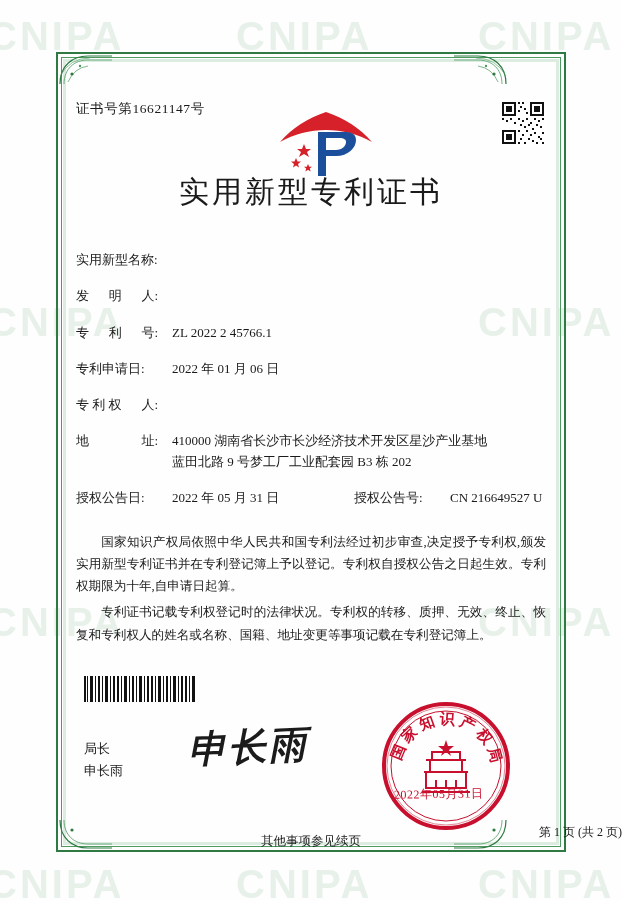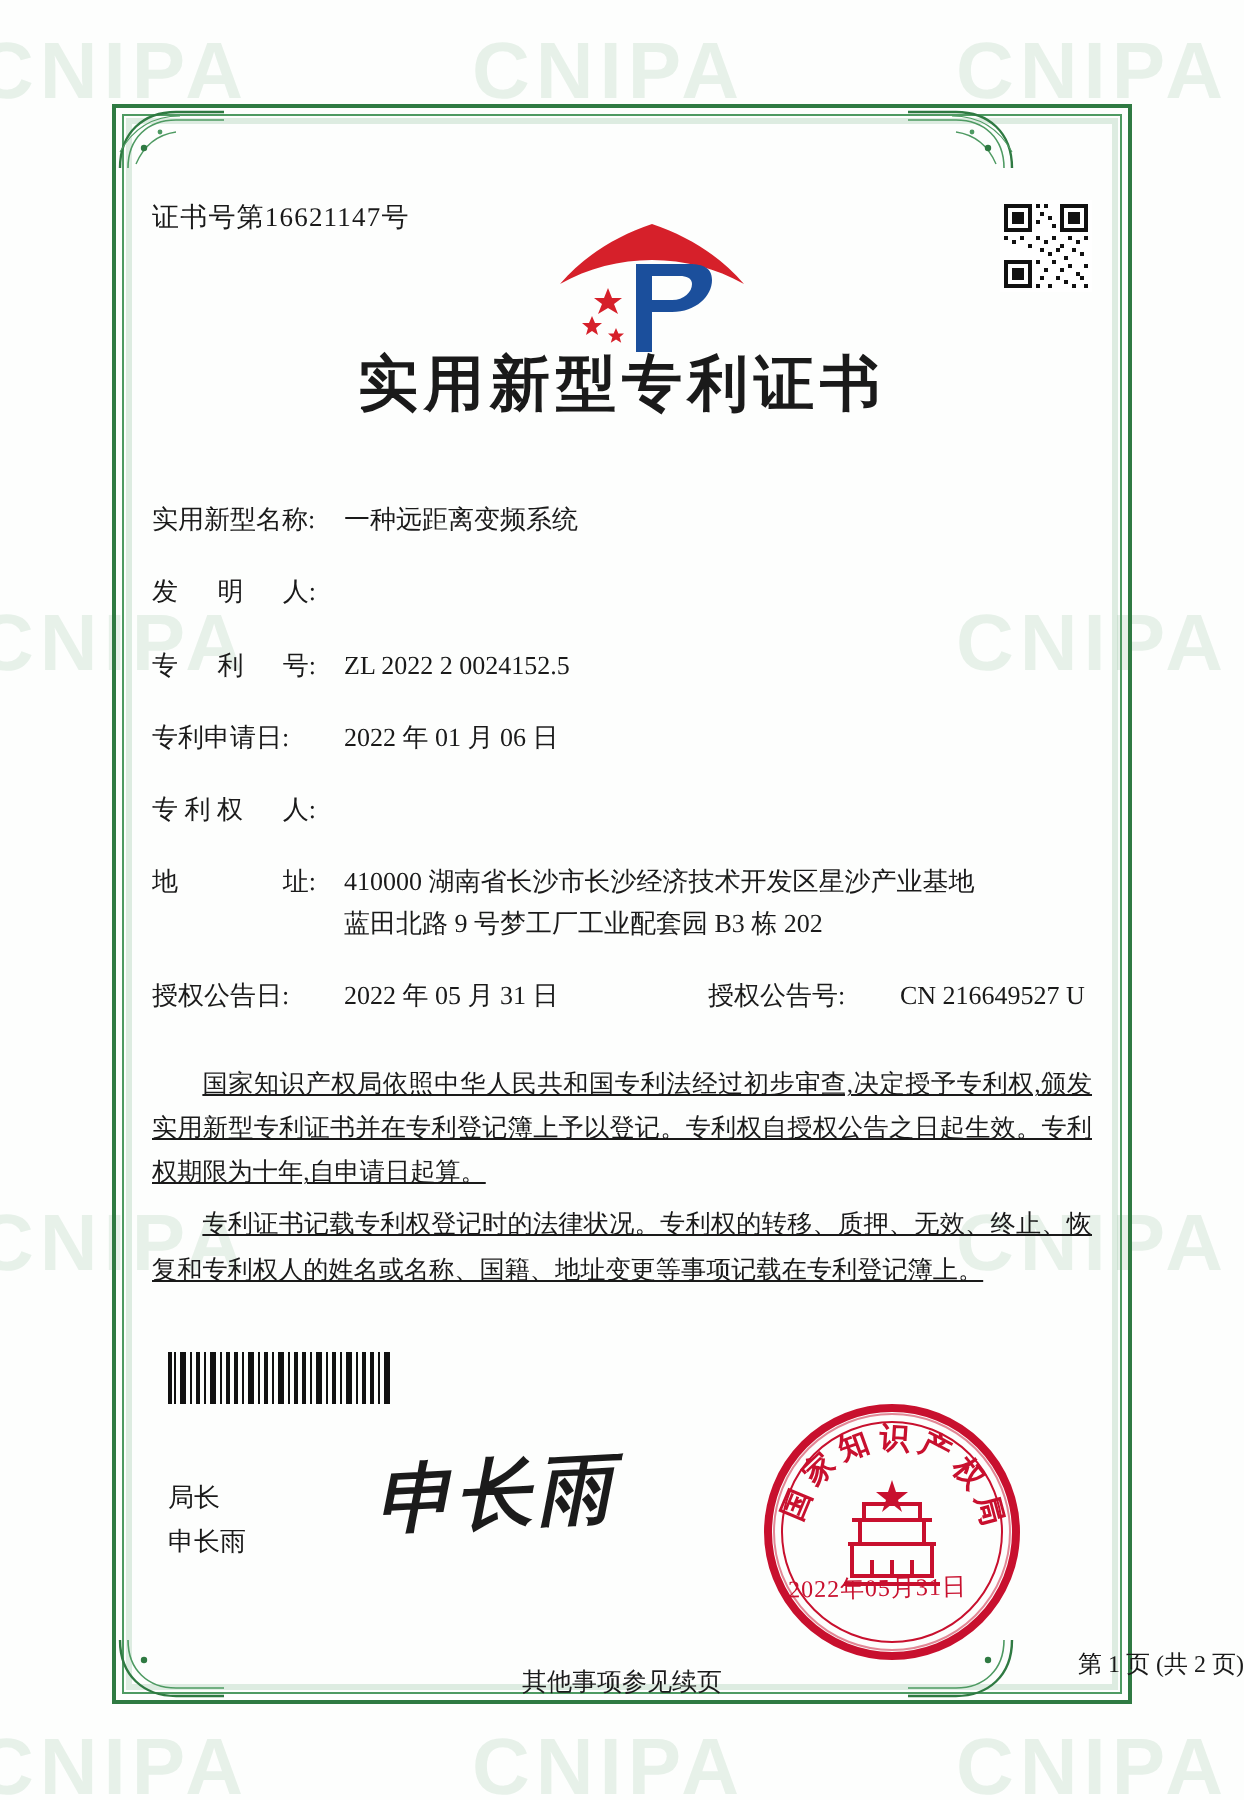--- a/index.html
+++ b/index.html
@@ -105,21 +105,21 @@
     position: absolute;
     left: 198px; top: 28px;
     width: 104px; height: 72px;
   }
   .logo svg { display: block; }
 
   .title {
     margin-top: 54px;
     text-align: center;
     font-size: 30px;
-    font-weight: bold;
+    font-weight: normal;
     letter-spacing: 3px;
     font-family: "DejaVu Sans", "Liberation Sans", sans-serif;
   }
 
   .fields {
     margin-top: 40px;
     font-size: 13px;
     line-height: 1.1;
   }
   .field-row {
@@ -145,21 +145,21 @@
   .field-row.double .field-value { display: flex; }
   .field-row.double .half-a { width: 182px; flex: 0 0 182px; }
   .field-row.double .lbl-b  { width: 96px; flex: 0 0 96px; }
 
   .paras {
     margin-top: 26px;
     font-size: 12.6px;
     line-height: 1.75;
     text-align: justify;
   }
-  .paras p { margin: 0 0 4px 0; text-indent: 2em; text-decoration: underline; }
+  .paras p { margin: 0 0 4px 0; text-indent: 2em; }
 
   
   .barcode {
     position: absolute;
     left: 84px; top: 676px;
     width: 112px; height: 26px;
   }
   .barcode svg { display:block; }
 
   
@@ -336,38 +336,37 @@
         </g>
       </svg>
     </div>
 
     <div class="title">实用新型专利证书</div>
 
     <div class="fields">
 
       <div class="field-row">
         <div class="field-label">实用新型名称:</div>
-        <div class="field-value">一种远距离变频系统</div>
       </div>
 
       <div class="field-row">
         <div class="field-label spread">
           <span>发</span>
           <span>明</span>
           <span>人:</span>
         </div>
       </div>
 
       <div class="field-row">
         <div class="field-label spread">
           <span>专</span>
           <span>利</span>
           <span>号:</span>
         </div>
-        <div class="field-value">ZL 2022 2 0024152.5</div>
+        <div class="field-value">ZL 2022 2 45766.1</div>
       </div>
 
       <div class="field-row">
         <div class="field-label">专利申请日:</div>
         <div class="field-value">2022 年 01 月 06 日</div>
       </div>
 
       <div class="field-row">
         <div class="field-label spread">
           <span>专 利 权</span>

